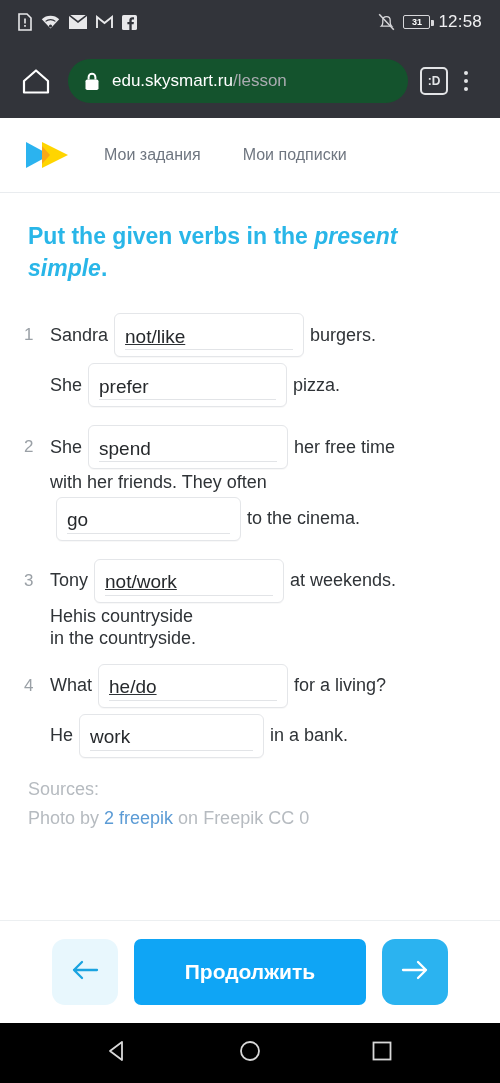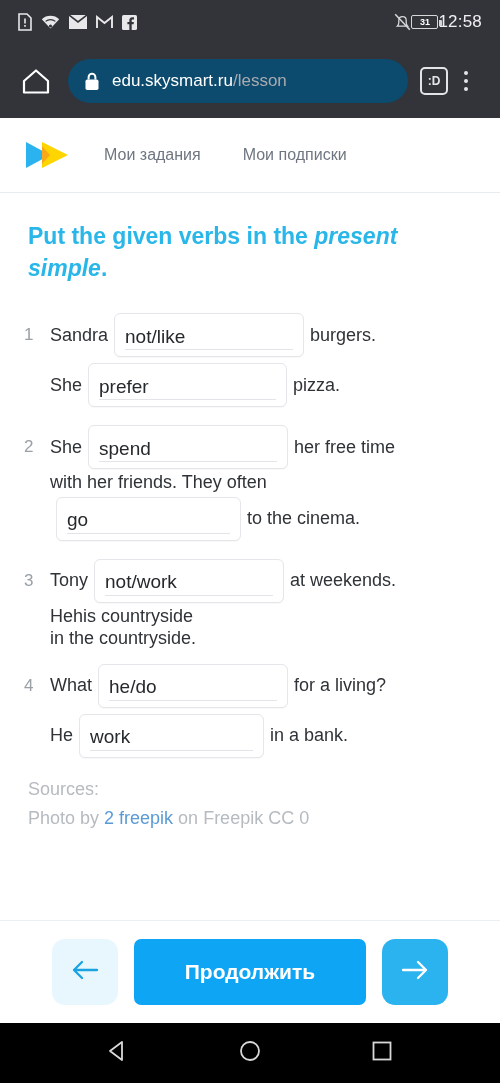--- a/index.html
+++ b/index.html
@@ -19,21 +19,21 @@
   
   .statusbar {
     height: 44px;
     background: #32343a;
     color: #e8e8ea;
     display: flex; align-items: center;
     padding: 0 18px;
     flex: 0 0 44px;
   }
   .sb-left { display: flex; align-items: center; gap: 9px; }
-  .sb-right { margin-left: auto; display: flex; align-items: center; }
+  .sb-right { margin-left: auto; display: flex; align-items: center; gap: 8px; }
   .sb-icon { display: inline-flex; align-items: center; justify-content: center; }
   .sb-time { font-size: 17px; letter-spacing: .2px; color: #f0f0f2; }
   .battery {
     position: relative;
     width: 27px; height: 14px;
     border: 1.6px solid #d7d7da; border-radius: 2px;
     display: flex; align-items: center; justify-content: center;
   }
   .battery::after {
     content: ""; position: absolute; right: -4.4px; top: 4px;
@@ -47,21 +47,21 @@
     background: #32343a;
     display: flex; align-items: center;
     padding: 0 16px;
     flex: 0 0 74px;
   }
   .home-btn { width: 40px; display: flex; align-items: center; justify-content: center; }
   .urlbar {
     flex: 1 1 auto;
     margin: 0 12px;
     height: 44px;
-    background: #0c4a6e;
+    background: #14532d;
     border-radius: 22px;
     display: flex; align-items: center;
     padding: 0 16px;
     overflow: hidden;
   }
   .lock { margin-right: 12px; flex: 0 0 auto; display:flex; }
   .url {
     font-size: 17px; color: #ffffff;
     white-space: nowrap; overflow: hidden;
   }
@@ -130,21 +130,21 @@
     margin: 3px 6px;
   }
   .blank .val {
     font-size: 19px; color: #26292c;
     border-bottom: 1px solid #e2e4e7;
     padding-bottom: 2px;
     display: block;
     width: 100%;
     line-height: 1.15;
   }
-  .blank.w190 { width: 190px; }
+  .blank.w190 { width: 190px; text-decoration: underline; }
   .blank.w200 { width: 200px; }
   .blank.w185 { width: 185px; }
   .blank.w195 { width: 199px; }
 
   
   .sources {
     margin-top: 14px;
     margin-left: 4px;
     font-size: 18px;
     color: #b6bbc0;

